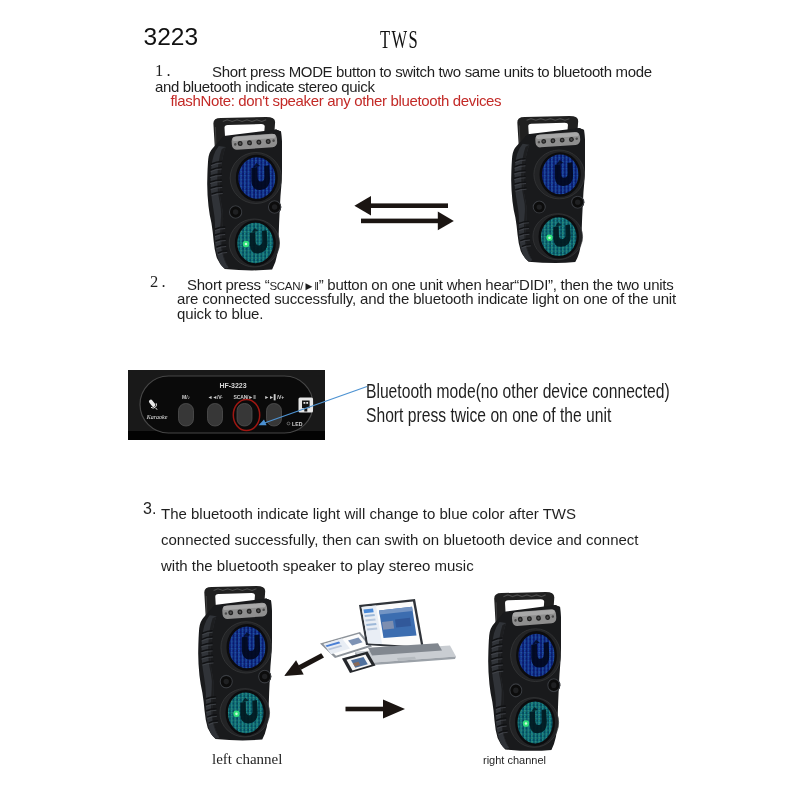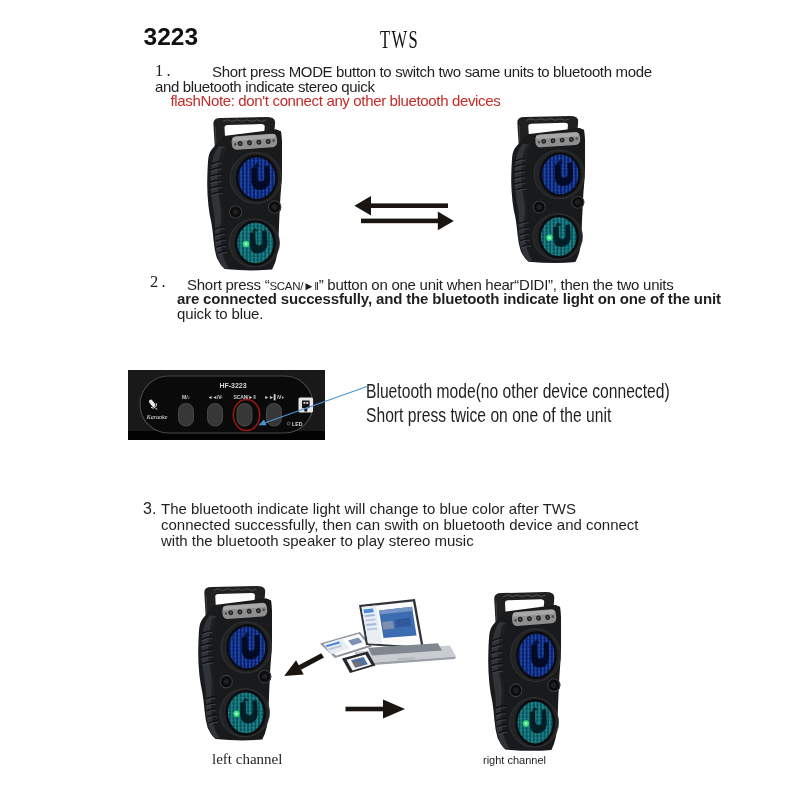--- a/index.html
+++ b/index.html
@@ -4,37 +4,37 @@
 <style>
 html,body{margin:0;padding:0;}
 body{width:800px;height:800px;position:relative;background:#fff;overflow:hidden;
  font-family:"Liberation Sans",sans-serif;color:#1f1f1f;}
 .abs{position:absolute;white-space:nowrap;}
 .t15{font-size:15px;line-height:15.6px;}
 </style>
 </head>
 <body>
 
-<div class="abs" style="left:143.5px;top:25px;font-size:24.5px;line-height:24.5px;color:#111;font-weight:bold;">3223</div>
+<div class="abs" style="left:143.5px;top:25px;font-size:24.5px;line-height:24.5px;color:#111;">3223</div>
 <div class="abs" style="left:380px;top:28px;font-size:24.5px;line-height:24.5px;font-family:'Liberation Serif',serif;transform:scaleX(0.675);transform-origin:0 0;letter-spacing:2px;color:#111;">TWS</div>
 
 <div class="abs" style="left:155px;top:62.5px;font-size:16.5px;line-height:16.5px;font-family:'Liberation Serif',serif;">1 .</div>
 <div class="abs t15" style="left:176px;top:63.5px;letter-spacing:-0.35px;margin-left:36px;">Short press MODE button to switch two same units to bluetooth mode</div>
 <div class="abs t15" style="left:155px;top:79px;letter-spacing:-0.35px;">and bluetooth indicate stereo quick</div>
-<div class="abs t15" style="left:170.5px;top:93px;letter-spacing:-0.35px;color:#c32a27;">flashNote: don't connect any other bluetooth devices</div>
+<div class="abs t15" style="left:170.5px;top:93px;letter-spacing:-0.35px;color:#c32a27;">flashNote: don't speaker any other bluetooth devices</div>
 
 <div class="abs" style="left:150px;top:274px;font-size:16.5px;line-height:16.5px;font-family:'Liberation Serif',serif;">2 .</div>
 <div class="abs t15" style="left:187px;top:276.5px;letter-spacing:-0.26px;">Short press “<span style="font-size:11.5px;letter-spacing:-0.3px;">SCAN/►‖</span>” button on one unit when hear“DIDI”, then the two units</div>
-<div class="abs t15" style="left:177px;top:290.5px;letter-spacing:-0.15px;font-weight:bold;">are connected successfully, and the bluetooth indicate light on one of the unit</div>
+<div class="abs t15" style="left:177px;top:290.5px;letter-spacing:-0.15px;">are connected successfully, and the bluetooth indicate light on one of the unit</div>
 <div class="abs t15" style="left:177px;top:305.5px;letter-spacing:-0.15px;">quick to blue.</div>
 
 <div class="abs" style="left:366px;top:379px;font-size:20.6px;line-height:23.7px;transform:scaleX(0.76);transform-origin:0 0;">Bluetooth mode(no other device connected)<br>Short press twice on one of the unit</div>
 
 <div class="abs t15" style="left:143px;top:501px;font-size:16px;">3.</div>
-<div class="abs t15" style="left:161px;top:501px;line-height:16px;">The bluetooth indicate light will change to blue color after TWS<br>connected successfully, then can swith on bluetooth device and connect<br>with the bluetooth speaker to play stereo music</div>
+<div class="abs t15" style="left:161px;top:501px;line-height:26px;">The bluetooth indicate light will change to blue color after TWS<br>connected successfully, then can swith on bluetooth device and connect<br>with the bluetooth speaker to play stereo music</div>
 
 <div class="abs" style="left:212px;top:751px;font-size:15px;font-family:Liberation Serif, serif;">left channel</div>
 <div class="abs" style="left:483px;top:753.5px;font-size:11px;">right channel</div>
 
 <svg class="abs" style="left:350px;top:190px;" width="110" height="45" viewBox="0 0 110 45">
  <g fill="#1b1512">
   <rect x="19" y="13.4" width="79" height="4.6"></rect>
   <polygon points="4.4,15.7 21,5.9 21,25.6"></polygon>
   <rect x="11" y="28.6" width="77" height="4.6"></rect>
   <polygon points="87.8,21.5 103.8,30.9 87.8,40.3"></polygon>

